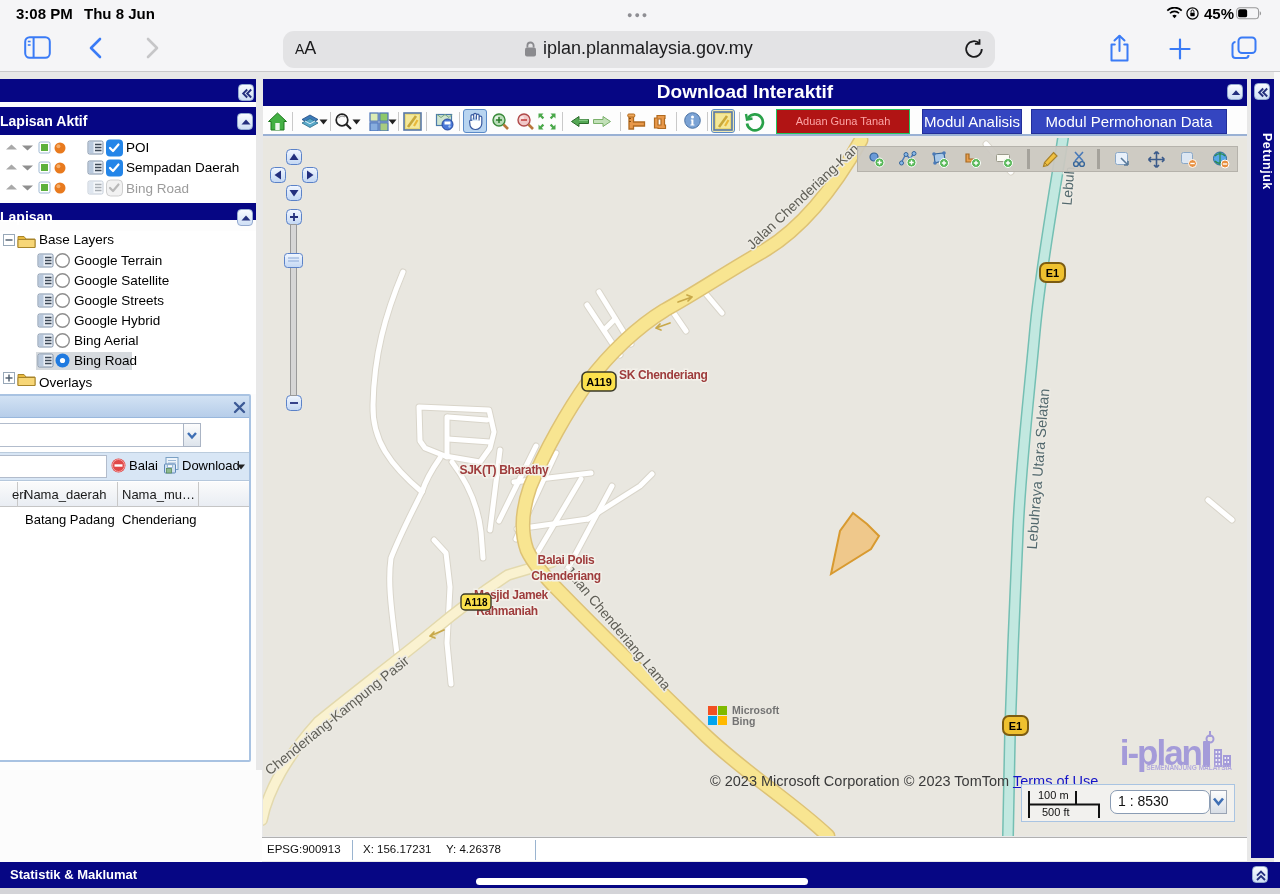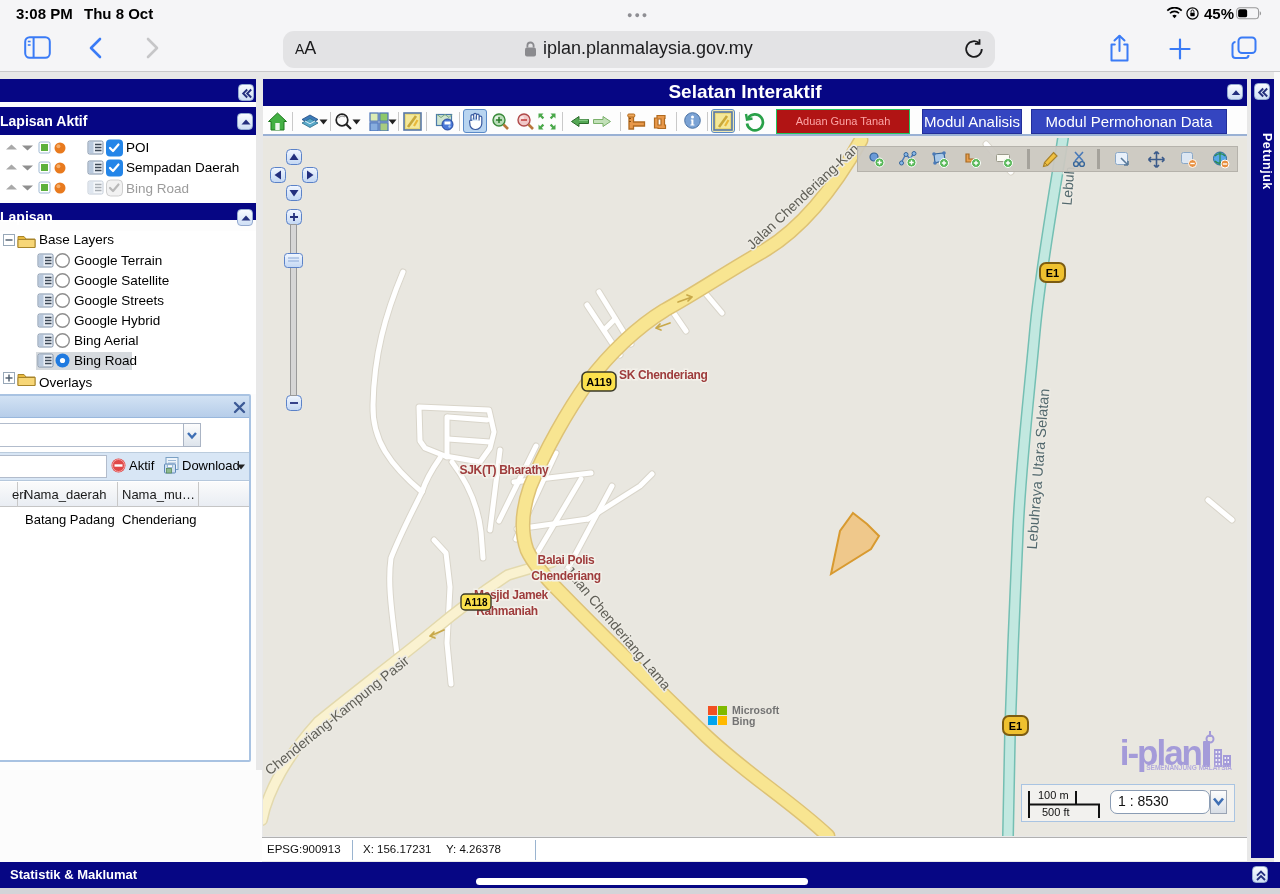--- a/index.html
+++ b/index.html
@@ -33,21 +33,21 @@
 #map{left:263px;top:138px;width:984px;height:698px;background:#e9e7e0;overflow:hidden;}
 #minitb{left:857px;top:146px;width:381px;height:26px;background:rgba(203,200,193,.93);border:1px solid #b5b2ab;}
 .rowlbl{font-size:13.5px;color:#000;}
 .graylbl{color:#9b9b9b;}
 </style></head><body>
 <div id="page">
 <div id="webbg" class="abs"></div>
 
 <div id="statusbar" class="abs">
  <div class="abs" style="left:16px;top:5px;font-size:15px;font-weight:600;color:#000;">3:08 PM</div>
- <div class="abs" style="left:84px;top:5px;font-size:15px;font-weight:600;color:#000;">Thu 8 Oct</div>
+ <div class="abs" style="left:84px;top:5px;font-size:15px;font-weight:600;color:#000;">Thu 8 Jun</div>
  <div class="abs" style="left:627px;top:10px;color:#8e8e93;font-size:9px;letter-spacing:2px;">●●●</div>
  <svg class="abs" style="left:1166px;top:7px" width="17" height="13" viewBox="0 0 20 15">
   <path d="M10 13.2 L12.6 10.1 A4.1 4.1 0 0 0 7.4 10.1 Z" fill="#000"></path>
   <path d="M4.7 7.2 a7.6 7.6 0 0 1 10.6 0" stroke="#000" stroke-width="2" fill="none"></path>
   <path d="M1.5 4 a12.2 12.2 0 0 1 17 0" stroke="#000" stroke-width="2" fill="none"></path>
  </svg>
  <svg class="abs" style="left:1186px;top:7px" width="13" height="13" viewBox="0 0 17 17">
   <circle cx="8.5" cy="8.5" r="7.3" fill="none" stroke="#000" stroke-width="1.6"></circle>
   <rect x="5.6" y="7.4" width="5.8" height="4.6" rx="1" fill="#000"></rect>
   <path d="M6.6 7.4 v-1.6 a1.9 1.9 0 0 1 3.8 0 v1.6" stroke="#000" stroke-width="1.3" fill="none"></path>
@@ -206,21 +206,21 @@
           <path d="M4 9 l4 4.5 l4 -4.5" fill="none" stroke="#3f6fb4" stroke-width="2.4"></path>
         </svg>
  </div>
  <div style="position:absolute;left:0;top:56px;width:100%;height:29px;background:#d8e6f5;border-top:1px solid #bcd;border-bottom:1px solid #b6c8dc;"></div>
  <div style="position:absolute;left:3px;top:59px;width:114px;height:23px;background:#fff;border:1px solid #b2bccc;"></div>
  <svg style="position:absolute;left:121px;top:62px" width="15" height="15" viewBox="0 0 15 15">
         <circle cx="7.5" cy="7.5" r="7" fill="#e04848"></circle>
         <circle cx="7.5" cy="7.5" r="6" fill="none" stroke="#f4a0a0" stroke-width="1"></circle>
         <rect x="3.5" y="6.3" width="8" height="2.4" fill="#fff"></rect>
       </svg>
- <div style="position:absolute;left:139px;top:62px;font-size:13px;">Aktif</div>
+ <div style="position:absolute;left:139px;top:62px;font-size:13px;">Balai</div>
  <svg style="position:absolute;left:173px;top:60px" width="17" height="18" viewBox="0 0 17 18">
         <rect x="3" y="1.5" width="12" height="12" fill="#eef4fa" stroke="#7aa0c4"></rect>
         <path d="M5 4.5 h8 M5 7 h8 M5 9.5 h5" stroke="#9cb8d4" stroke-width="1.1"></path>
         <rect x="1.5" y="8" width="11" height="9" rx="1" fill="#cfe0f0" stroke="#5d87b8"></rect>
         <rect x="3.5" y="12.5" width="5" height="4.5" fill="#8fba8f" stroke="#5a8a5a" stroke-width=".8"></rect>
         <rect x="4.5" y="8.8" width="5" height="2.8" fill="#fff" stroke="#7aa0c4" stroke-width=".7"></rect>
       </svg>
  <div style="position:absolute;left:192px;top:62px;font-size:13px;">Download</div>
  <svg style="position:absolute;left:246px;top:67px" width="10" height="8" viewBox="0 0 10 8">
         <path d="M1 1.5 h8 L5 6.5 Z" fill="#222"></path>
@@ -231,21 +231,21 @@
   <div style="position:absolute;left:208px;top:0;width:1px;height:25px;background:#c8c8c8;"></div>
  </div>
  <div style="position:absolute;left:10px;top:91px;font-size:13px;color:#1a1a1a;padding-left:12px;">eri</div>
  <div style="position:absolute;left:34px;top:91px;font-size:13px;color:#1a1a1a;">Nama_daerah</div>
  <div style="position:absolute;left:132px;top:91px;font-size:13px;color:#1a1a1a;">Nama_mu…</div>
  <div style="position:absolute;left:35px;top:116px;font-size:13px;">Batang Padang</div>
  <div style="position:absolute;left:132px;top:116px;font-size:13px;">Chenderiang</div>
 </div>
 <div class="abs" style="left:0;top:770px;width:262px;height:92px;background:#fcfcfc;"></div>
 
-<div id="titlebar" class="abs">Selatan Interaktif</div>
+<div id="titlebar" class="abs">Download Interaktif</div>
 <div class="toolbtn" style="left:1227px;top:84px;height:16px;"><svg width="16" height="16" viewBox="0 0 16 17">
         <path d="M8 5.5 L12.5 10.5 H3.5 Z" fill="#24307e"></path>
       </svg></div>
 <div id="petunjukbar" class="abs"></div>
 <div class="toolbtn" style="left:1254px;top:83px;"><svg width="16" height="17" viewBox="0 0 16 17">
         <path d="M8.2 4.5 L4.2 8.5 L8.2 12.5 M12.2 4.5 L8.2 8.5 L12.2 12.5" fill="none" stroke="#24307e" stroke-width="1.9"></path>
       </svg></div>
 <div id="petunjuktxt" class="abs">Petunjuk</div>
 <div id="rightgutter" class="abs"></div>
 <div id="toolbar" class="abs"></div>
@@ -558,20 +558,21 @@
 </div>
 
 <svg class="abs" style="left:708px;top:704px" width="75" height="24" viewBox="0 0 75 24">
  <rect x="0" y="2" width="9" height="9" fill="#f25022"></rect>
       <rect x="10" y="2" width="9" height="9" fill="#7fba00"></rect>
  <rect x="0" y="12" width="9" height="9" fill="#00a4ef"></rect>
       <rect x="10" y="12" width="9" height="9" fill="#ffb900"></rect>
  <text x="24" y="10" font-size="10.5" font-weight="600" fill="#737373">Microsoft</text>
  <text x="24" y="21" font-size="10.5" font-weight="600" fill="#737373">Bing</text>
 </svg>
+<div class="abs" style="left:710px;top:773px;font-size:14.5px;color:#3a3a3a;">© 2023 Microsoft Corporation © 2023 TomTom <span style="color:#1515c8;text-decoration:underline;">Terms of Use</span><span style="color:#111;">,</span></div>
 <div class="abs" style="left:1021px;top:784px;width:214px;height:38px;background:#f2f1ee;border:1px solid #a9c4e2;"></div>
 <svg class="abs" style="left:1021px;top:784px" width="214" height="38" viewBox="0 0 214 38">
  <g stroke="#111" stroke-width="2" fill="none">
         <path d="M8 7 V34"></path>
         <path d="M7 20.5 H79"></path>
         <path d="M55 7 V20"></path>
         <path d="M78 20 V34"></path>
       </g>
  <text x="17" y="15" font-size="11" fill="#111">100 m</text>
  <text x="21" y="32" font-size="11" fill="#111">500 ft</text>

